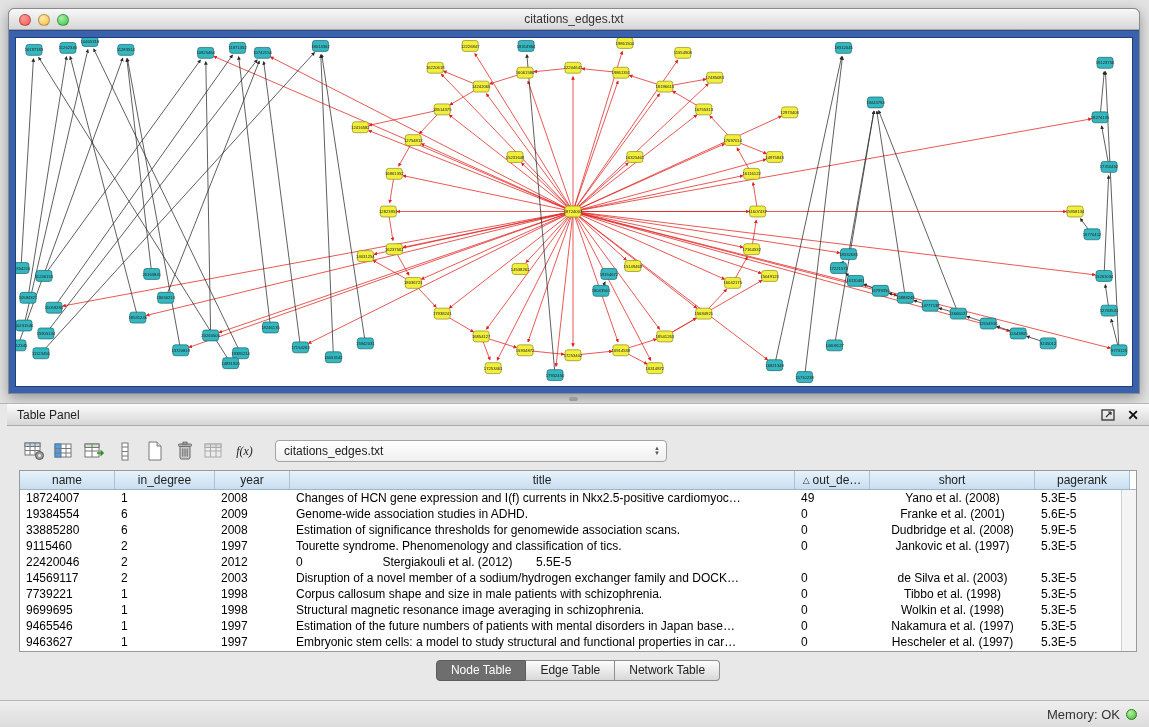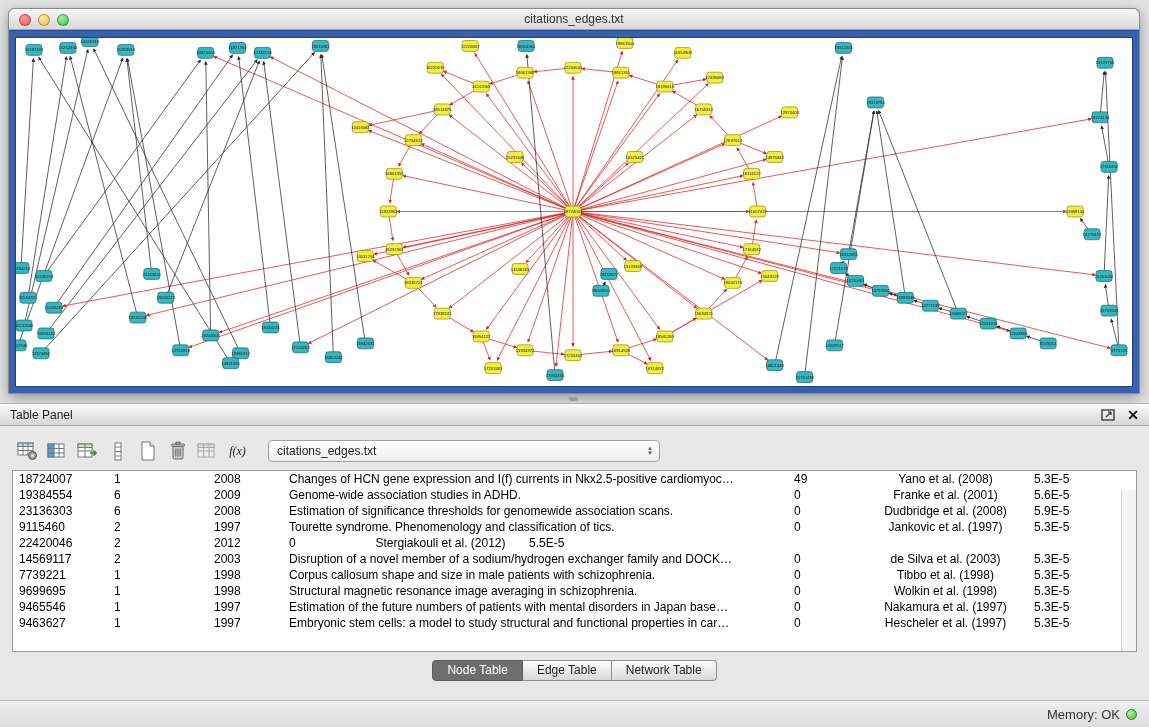--- a/index.html
+++ b/index.html
@@ -21,21 +21,21 @@
   .frame { height:363px; padding:6px; background:#3a62ac; border-top:1px solid #2a4c8c; }
   .canvas { width:100%; height:100%; background:#fff; border:1px solid #203e77; position:relative; }
   .canvas svg { width:100%; height:100%; display:block; }
 
   
   .splitter-dot { position:absolute; left:569px; top:397px; width:9px; height:4px;
     border-radius:2px; background:#9c9c9c; }
 
   
   .table-panel { position:absolute; left:0; top:403px; width:1149px; height:297px;
-    background:#e8e8e8; border-top:1px solid #b4b4b4; }
+    background:#e8e8e8; border-top:1px solid #b4b4b4;padding-left:7px; }
   .panel-titlebar { height:22px; background:linear-gradient(#fbfbfb,#d6d6d6);
     border-bottom:1px solid #ababab; display:flex; align-items:center;
     padding:0 10px; font-size:12px; color:#222; }
   .panel-titlebar .spacer { flex:1; }
   .float-icon { width:14px; height:12px; margin-right:12px; cursor:default; }
   .close-icon { font-size:14px; font-weight:bold; color:#111; line-height:12px; cursor:default; }
 
   .toolbar { margin:12px 0 6px 14px; display:flex; align-items:center; height:26px; }
   .tool { width:27px; height:24px; display:flex; align-items:center; justify-content:center;
     margin-right:3px; border-radius:3px; }
@@ -700,41 +700,65 @@
     <div class="combo">
       <span class="val">citations_edges.txt</span>
       <span class="arrows">
           <span>▲</span>
           <span>▼</span>
         </span>
     </div>
   </div>
 
   <div class="table-box">
+    <div class="thead" id="thead">
+        <div class="th" style="width: 95px;">
+          <span>name</span>
+        </div>
+        <div class="th" style="width: 100px;">
+          <span>in_degree</span>
+        </div>
+        <div class="th" style="width: 75px;">
+          <span>year</span>
+        </div>
+        <div class="th" style="width: 505px;">
+          <span>title</span>
+        </div>
+        <div class="th" style="width: 75px;">
+          <span class="sort">△</span>
+          <span>out_de…</span>
+        </div>
+        <div class="th" style="width: 165px;">
+          <span>short</span>
+        </div>
+        <div class="th" style="width: 95px;">
+          <span>pagerank</span>
+        </div>
+      </div>
     <div id="tbody">
         <div class="trow">
           <div class="td" style="width: 95px;">18724007</div>
           <div class="td" style="width: 100px;">1</div>
           <div class="td" style="width: 75px;">2008</div>
           <div class="td" style="width: 505px;">Changes of HCN gene expression and I(f) currents in Nkx2.5-positive cardiomyoc…</div>
           <div class="td" style="width: 75px;">49</div>
           <div class="td center" style="width: 165px;">Yano et al. (2008)</div>
           <div class="td" style="width: 95px;">5.3E-5</div>
         </div>
         <div class="trow">
           <div class="td" style="width: 95px;">19384554</div>
           <div class="td" style="width: 100px;">6</div>
           <div class="td" style="width: 75px;">2009</div>
           <div class="td" style="width: 505px;">Genome-wide association studies in ADHD.</div>
           <div class="td" style="width: 75px;">0</div>
           <div class="td center" style="width: 165px;">Franke et al. (2001)</div>
           <div class="td" style="width: 95px;">5.6E-5</div>
         </div>
         <div class="trow">
-          <div class="td" style="width: 95px;">23136303</div>
+          <div class="td" style="width: 95px;">33885280</div>
           <div class="td" style="width: 100px;">6</div>
           <div class="td" style="width: 75px;">2008</div>
           <div class="td" style="width: 505px;">Estimation of significance thresholds for genomewide association scans.</div>
           <div class="td" style="width: 75px;">0</div>
           <div class="td center" style="width: 165px;">Dudbridge et al. (2008)</div>
           <div class="td" style="width: 95px;">5.9E-5</div>
         </div>
         <div class="trow">
           <div class="td" style="width: 95px;">9115460</div>
           <div class="td" style="width: 100px;">2</div>

